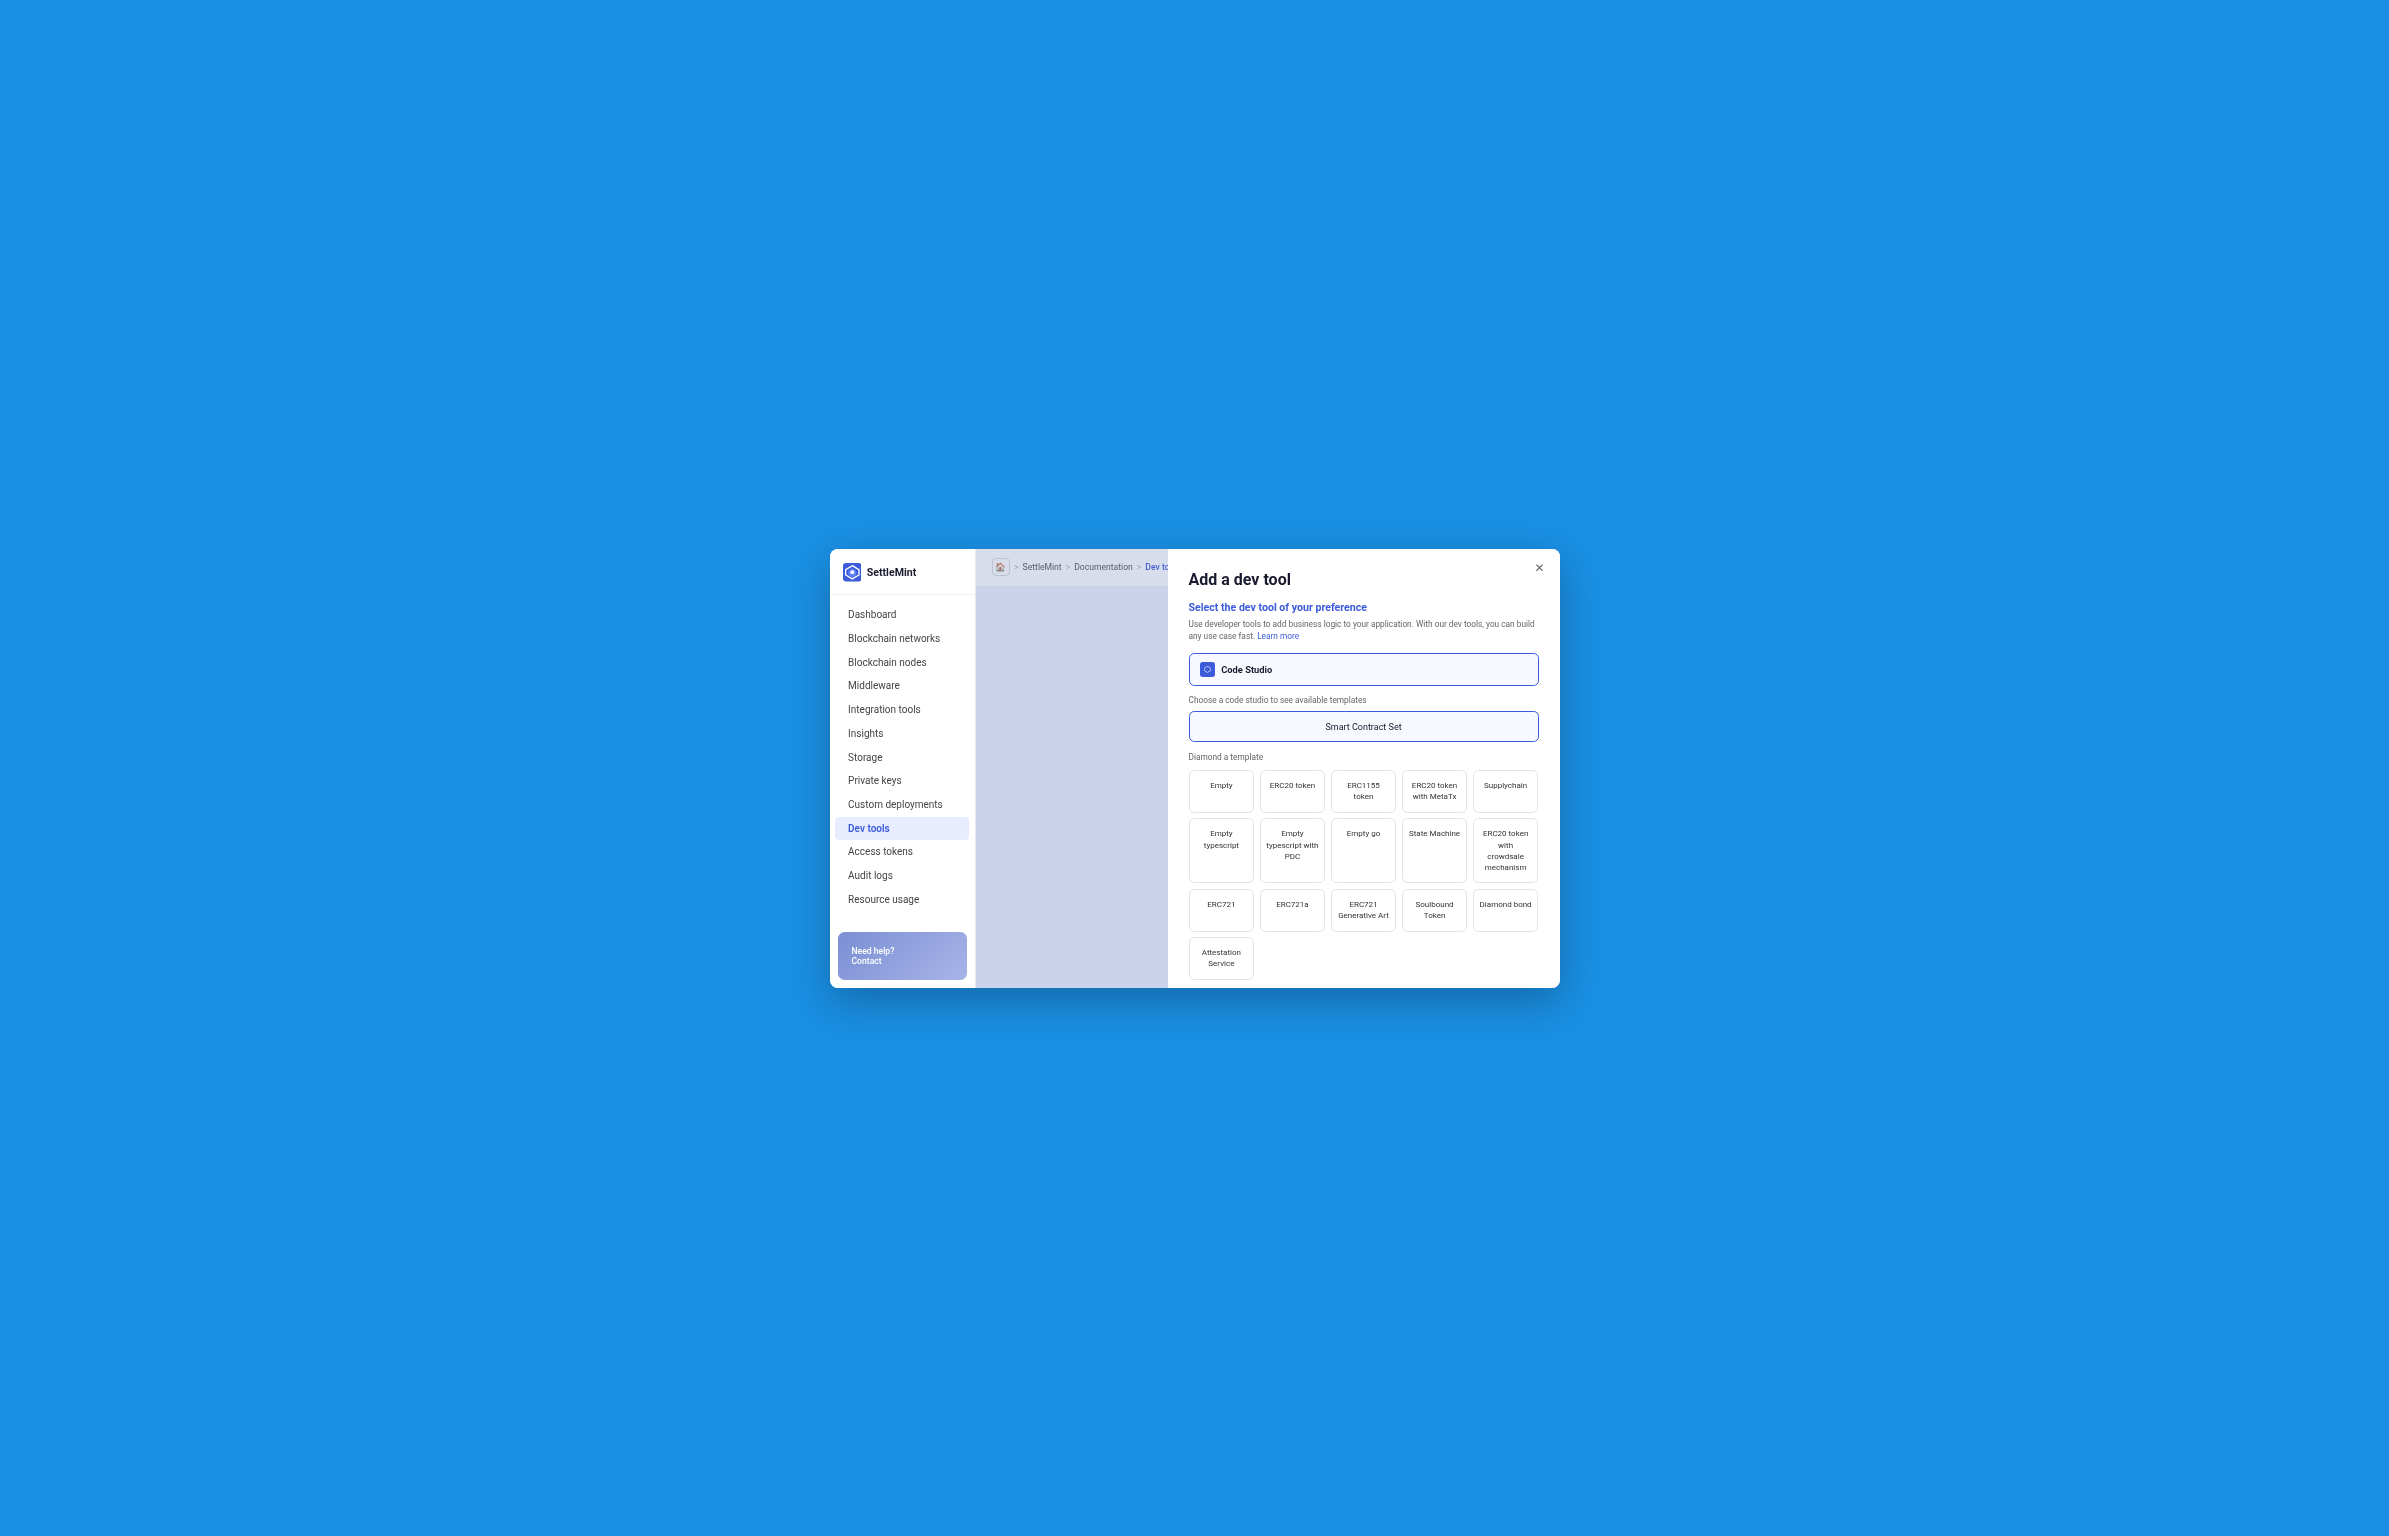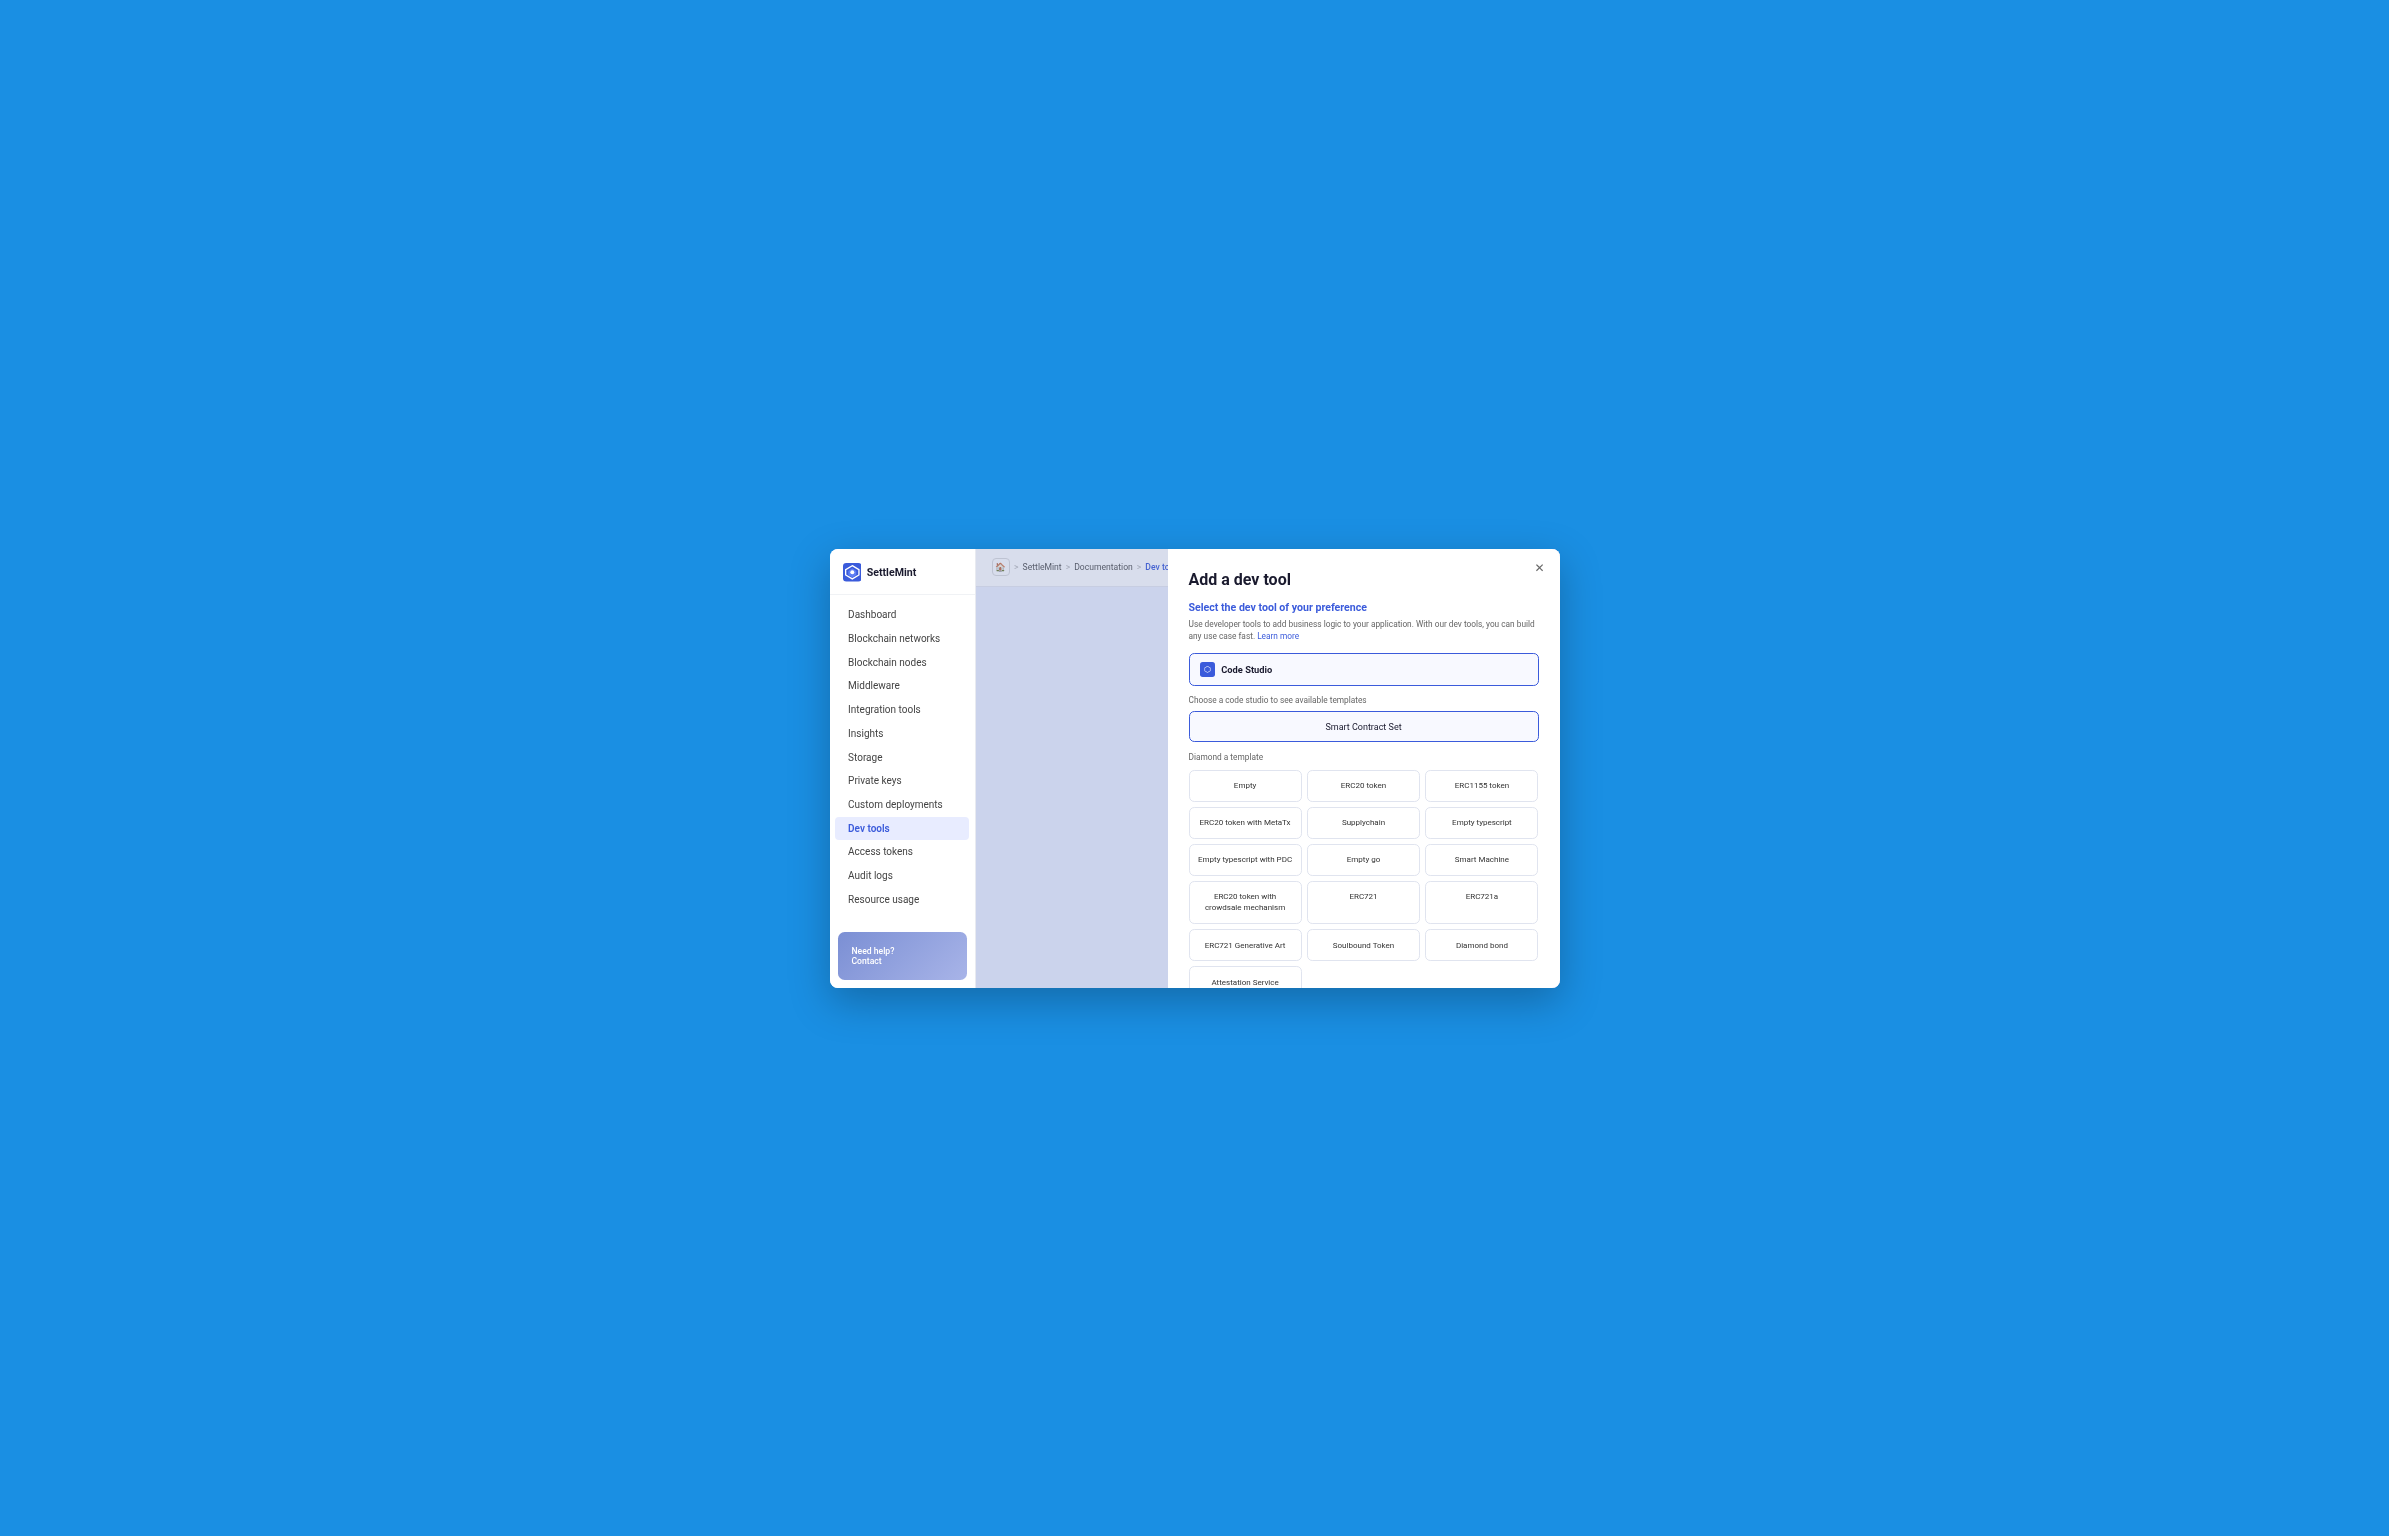--- a/index.html
+++ b/index.html
@@ -224,21 +224,21 @@
       color: #1a1a2e;
     }
     .choose-template-label {
       font-size: 8.3px;
       color: #666;
       margin-bottom: 8px;
     }
     
     .template-grid {
       display: grid;
-      grid-template-columns: repeat(3, 1fr);
+      grid-template-columns: repeat(5, 1fr);
       gap: 5.3px;
       margin-bottom: 16px;
     }
     .template-item {
       border: 1px solid #e0e4ef;
       border-radius: 5.3px;
       padding: 9.3px 5.3px;
       text-align: center;
       font-size: 8px;
       color: #333;
@@ -333,21 +333,21 @@
 
         <div class="template-grid">
         <div class="template-item">Empty</div>
             <div class="template-item">ERC20 token</div>
             <div class="template-item">ERC1155 token</div>
             <div class="template-item">ERC20 token with MetaTx</div>
             <div class="template-item">Supplychain</div>
             <div class="template-item">Empty typescript</div>
             <div class="template-item">Empty typescript with PDC</div>
             <div class="template-item">Empty go</div>
-            <div class="template-item">Smart Machine</div>
+            <div class="template-item">State Machine</div>
             <div class="template-item">ERC20 token with crowdsale mechanism</div>
             <div class="template-item">ERC721</div>
             <div class="template-item">ERC721a</div>
             <div class="template-item">ERC721 Generative Art</div>
             <div class="template-item">Soulbound Token</div>
             <div class="template-item">Diamond bond</div>
             <div class="template-item">Attestation Service</div>
           </div>
 
         <div class="modal-footer">

